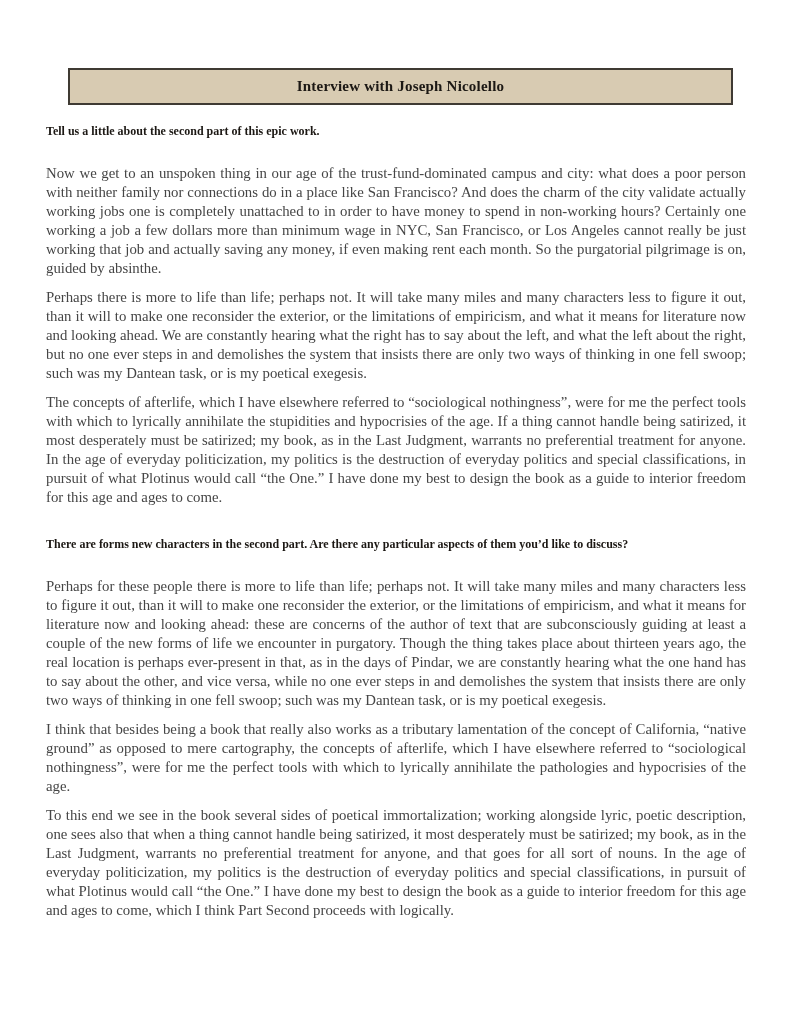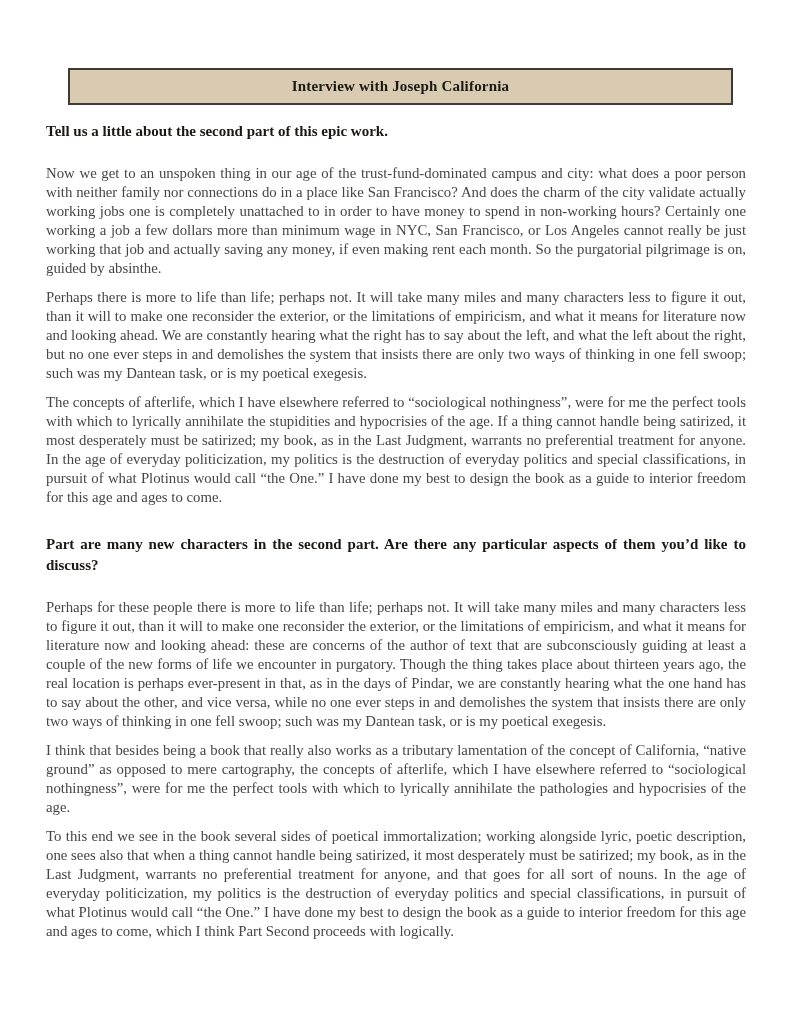--- a/index.html
+++ b/index.html
@@ -32,21 +32,21 @@
     margin-bottom: 16px;
   }
   .title-box .title-text {
     font-weight: bold;
     font-size: 15px;
     color: var(--heading-color);
     letter-spacing: 0.2px;
   }
   .question {
     font-weight: bold;
-    font-size: 15px;
+    font-size: 12px;
     line-height: 21px;
     color: var(--heading-color);
     text-align: justify;
     margin-bottom: 22px;
   }
   .question.q-spaced {
     margin-top: 27px;
   }
   .answer {
     font-size: 14.8px;
@@ -55,30 +55,30 @@
     text-align: justify;
     margin-bottom: 10px;
   }
 </style>
 </head>
 <body>
 
 <div class="page">
 
   <div class="title-box">
-    <span class="title-text">Interview with Joseph California</span>
+    <span class="title-text">Interview with Joseph Nicolello</span>
   </div>
 
   <div class="section">
     <div class="question">Tell us a little about the second part of this epic work.</div>
     <p class="answer">Now we get to an unspoken thing in our age of the trust-fund-dominated campus and city: what does a poor person with neither family nor connections do in a place like San Francisco? And does the charm of the city validate actually working jobs one is completely unattached to in order to have money to spend in non-working hours? Certainly one working a job a few dollars more than minimum wage in NYC, San Francisco, or Los Angeles cannot really be just working that job and actually saving any money, if even making rent each month. So the purgatorial pilgrimage is on, guided by absinthe.</p>
     <p class="answer">Perhaps there is more to life than life; perhaps not. It will take many miles and many characters less to figure it out, than it will to make one reconsider the exterior, or the limitations of empiricism, and what it means for literature now and looking ahead. We are constantly hearing what the right has to say about the left, and what the left about the right, but no one ever steps in and demolishes the system that insists there are only two ways of thinking in one fell swoop; such was my Dantean task, or is my poetical exegesis.</p>
     <p class="answer">The concepts of afterlife, which I have elsewhere referred to “sociological nothingness”, were for me the perfect tools with which to lyrically annihilate the stupidities and hypocrisies of the age. If a thing cannot handle being satirized, it most desperately must be satirized; my book, as in the Last Judgment, warrants no preferential treatment for anyone. In the age of everyday politicization, my politics is the destruction of everyday politics and special classifications, in pursuit of what Plotinus would call “the One.” I have done my best to design the book as a guide to interior freedom for this age and ages to come.</p>
   </div>
 
   <div class="section">
-    <div class="question q-spaced">Part are many new characters in the second part. Are there any particular aspects of them you’d like to discuss?</div>
+    <div class="question q-spaced">There are forms new characters in the second part. Are there any particular aspects of them you’d like to discuss?</div>
     <p class="answer">Perhaps for these people there is more to life than life; perhaps not. It will take many miles and many characters less to figure it out, than it will to make one reconsider the exterior, or the limitations of empiricism, and what it means for literature now and looking ahead: these are concerns of the author of text that are subconsciously guiding at least a couple of the new forms of life we encounter in purgatory. Though the thing takes place about thirteen years ago, the real location is perhaps ever-present in that, as in the days of Pindar, we are constantly hearing what the one hand has to say about the other, and vice versa, while no one ever steps in and demolishes the system that insists there are only two ways of thinking in one fell swoop; such was my Dantean task, or is my poetical exegesis.</p>
     <p class="answer">I think that besides being a book that really also works as a tributary lamentation of the concept of California, “native ground” as opposed to mere cartography, the concepts of afterlife, which I have elsewhere referred to “sociological nothingness”, were for me the perfect tools with which to lyrically annihilate the pathologies and hypocrisies of the age.</p>
     <p class="answer">To this end we see in the book several sides of poetical immortalization; working alongside lyric, poetic description, one sees also that when a thing cannot handle being satirized, it most desperately must be satirized; my book, as in the Last Judgment, warrants no preferential treatment for anyone, and that goes for all sort of nouns. In the age of everyday politicization, my politics is the destruction of everyday politics and special classifications, in pursuit of what Plotinus would call “the One.” I have done my best to design the book as a guide to interior freedom for this age and ages to come, which I think Part Second proceeds with logically.</p>
   </div>
 
 </div>
 
 </body></html>

